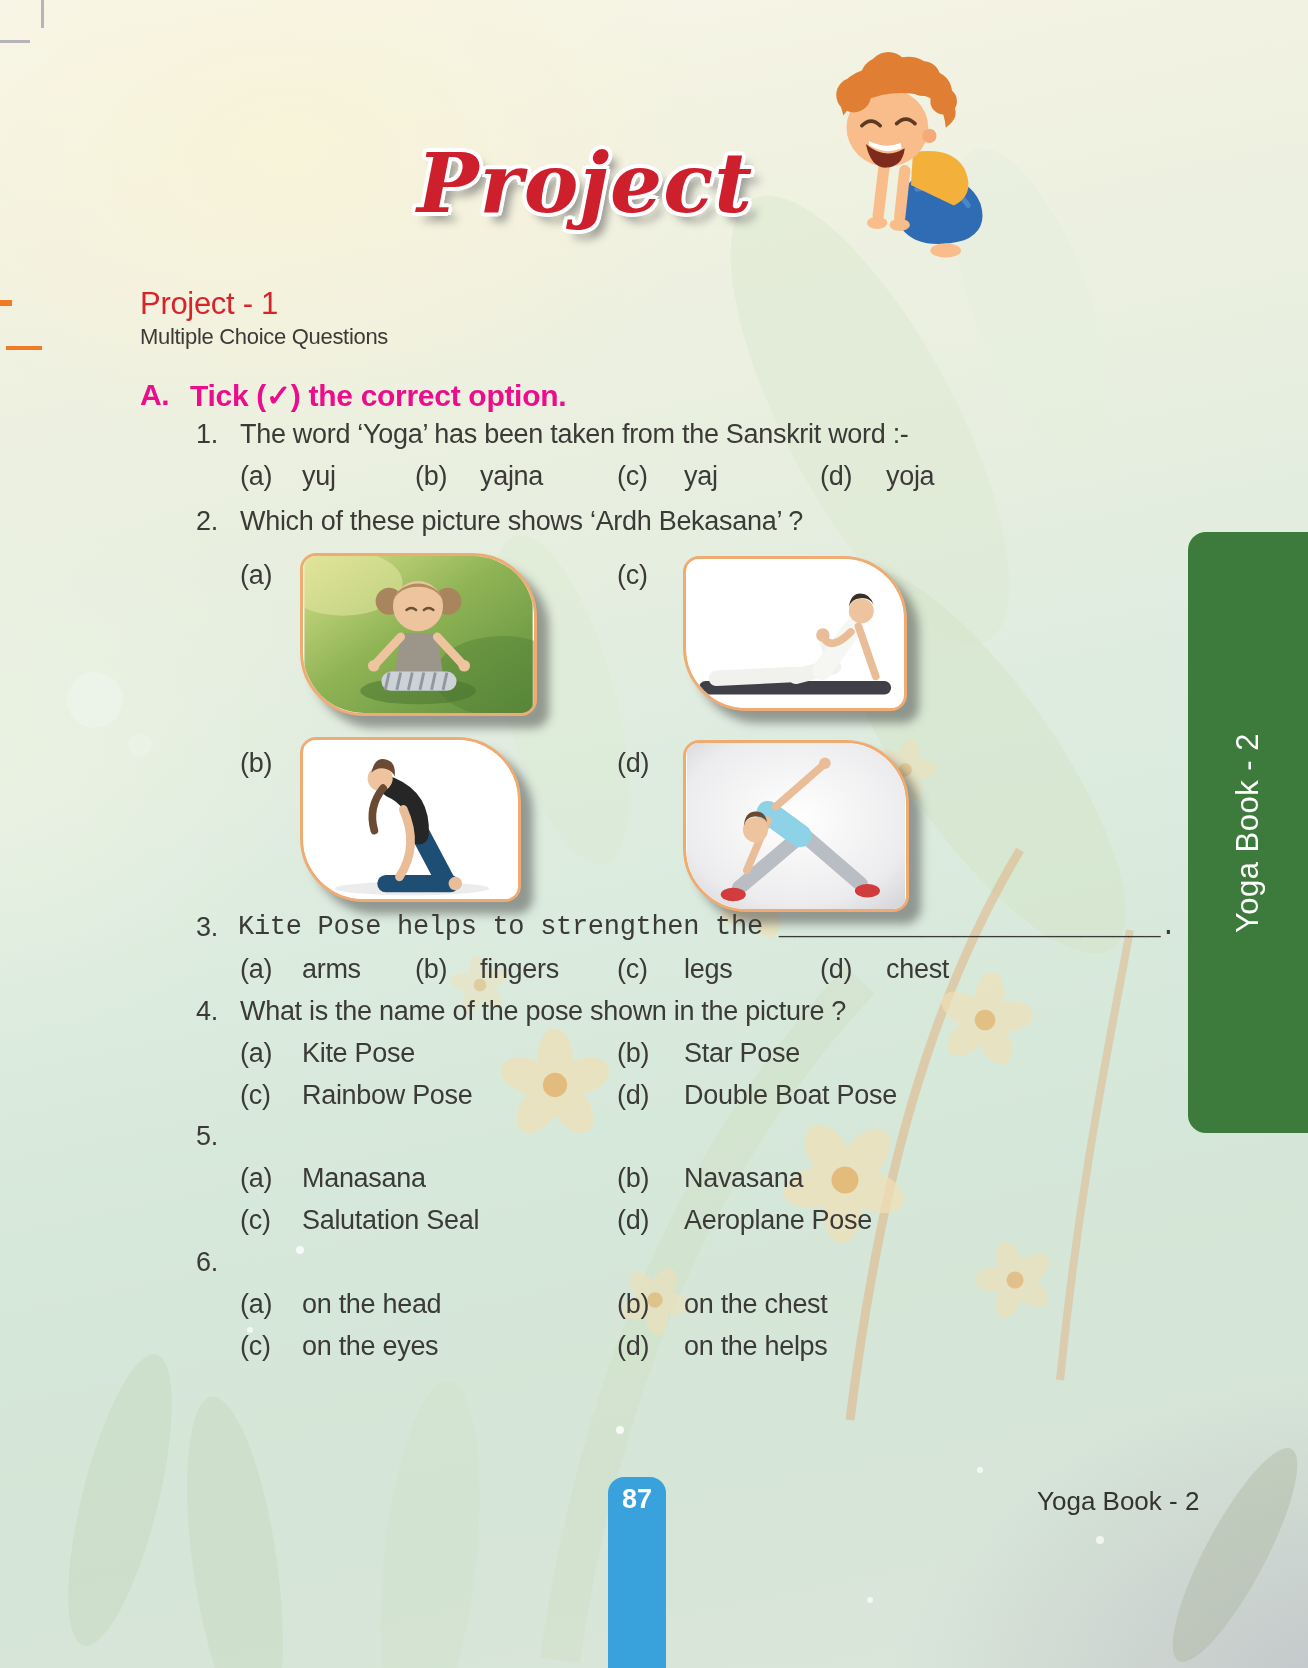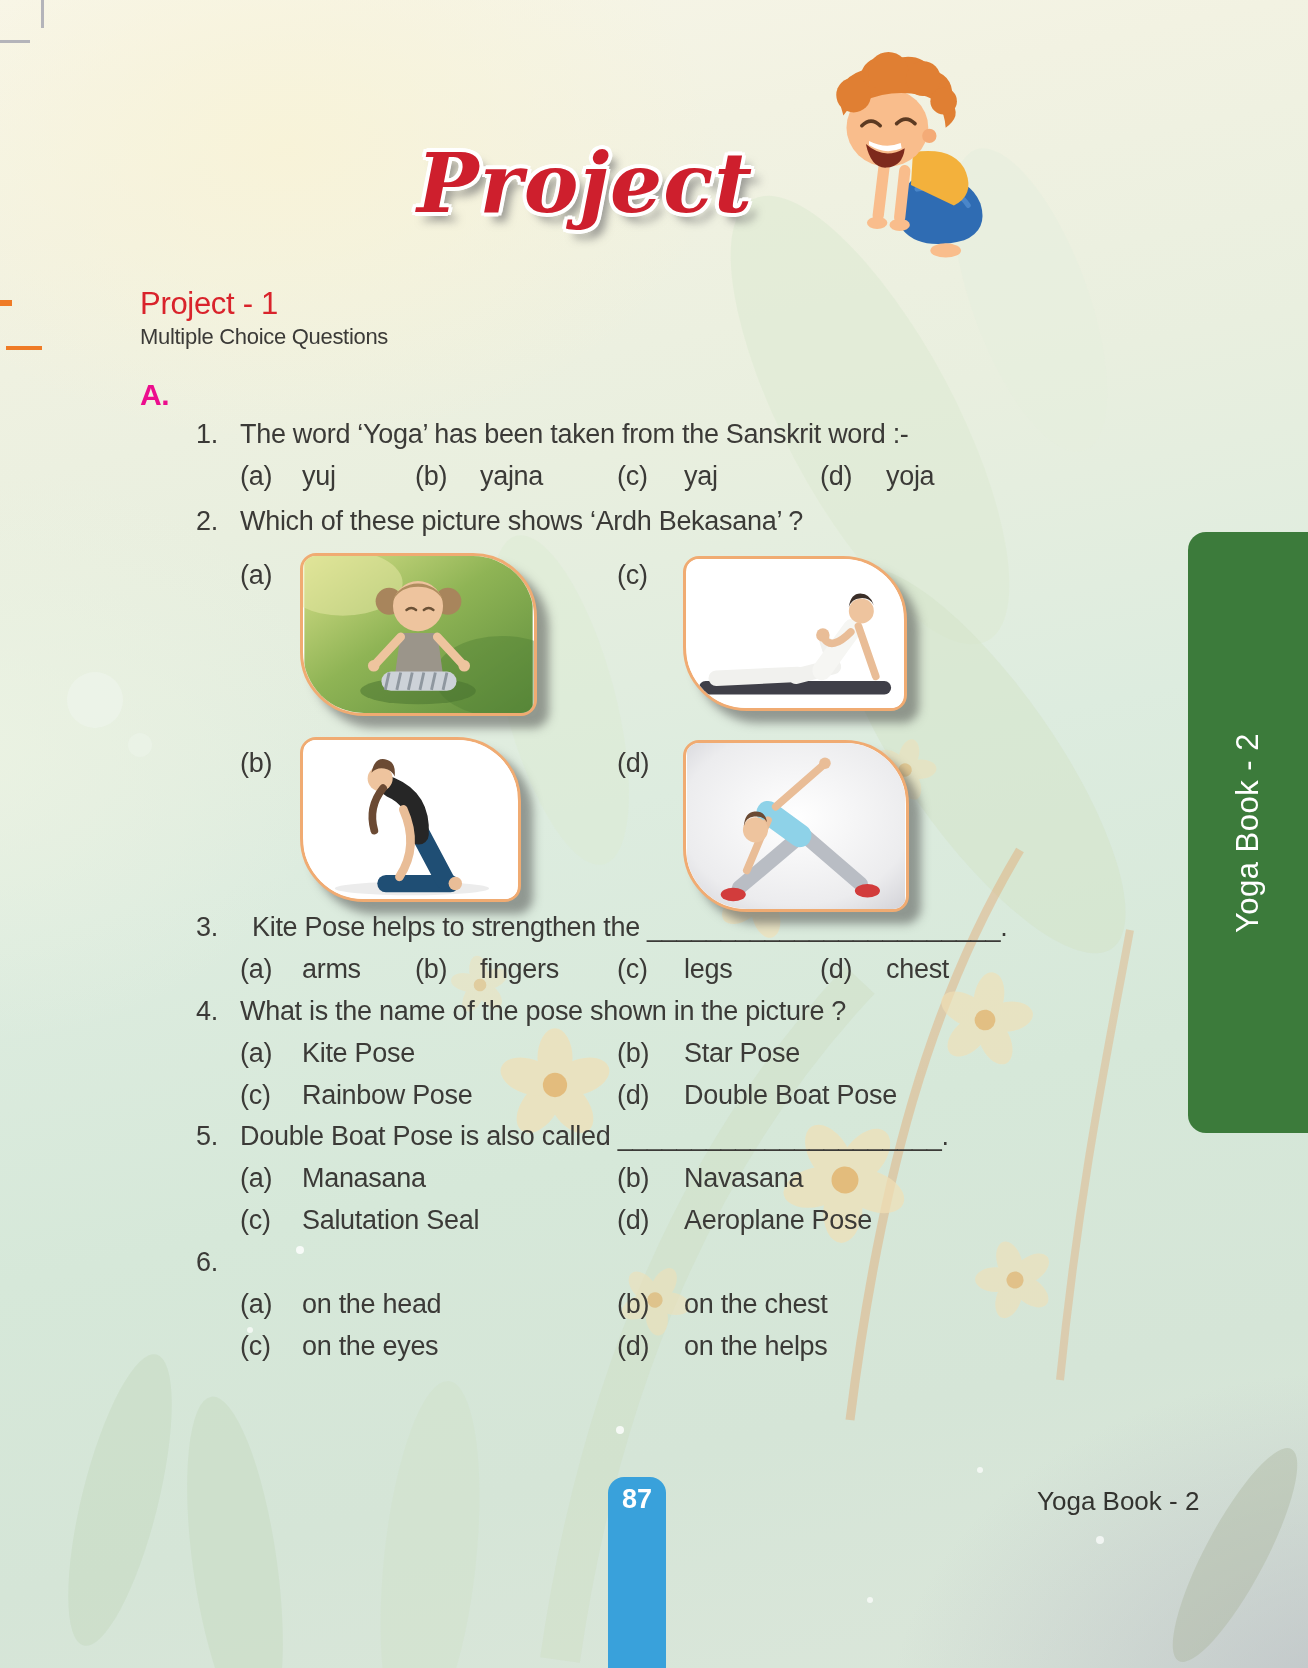--- a/index.html
+++ b/index.html
@@ -121,20 +121,21 @@
       <circle cx="150" cy="50" r="13" fill="#e07f33"></circle>
       <path d="M70 74 q9 -9 18 0" stroke="#5c3a22" stroke-width="3.5" fill="none" stroke-linecap="round"></path>
       <path d="M104 72 q9 -9 18 0" stroke="#5c3a22" stroke-width="3.5" fill="none" stroke-linecap="round"></path>
       <path d="M74 92 q18 16 38 4 q-2 18 -18 19 q-15 1 -20 -23 Z" fill="#7e2a1c"></path>
       <path d="M77 93 q16 10 32 3 l-1 -5 q-15 6 -31 -2 Z" fill="#ffffff"></path>
     </svg>
 
     <span class="abs red-h" style="left:140px;top:286px;">Project - 1</span>
     <span class="abs sub-h" style="left:140px;top:324px;">Multiple Choice Questions</span>
     <span class="abs pink-h" style="left:140px;top:378px;">A.</span>
+    <span class="abs pink-h" style="left:190px;top:378px;">Tick (✓) the correct option.</span>
 
     <span class="abs txt" style="left:196px;top:419px;">1.</span>
     <span class="abs txt" style="left:240px;top:419px;">The word ‘Yoga’ has been taken from the Sanskrit word :-</span>
     <span class="abs txt" style="left:240px;top:461px;">(a)</span>
     <span class="abs txt" style="left:302px;top:461px;">yuj</span>
     <span class="abs txt" style="left:415px;top:461px;">(b)</span>
     <span class="abs txt" style="left:480px;top:461px;">yajna</span>
     <span class="abs txt" style="left:617px;top:461px;">(c)</span>
     <span class="abs txt" style="left:684px;top:461px;">yaj</span>
     <span class="abs txt" style="left:820px;top:461px;">(d)</span>
@@ -225,21 +226,21 @@
         <path d="M117 96 L84 72" stroke="#8ed2e8" stroke-width="24" stroke-linecap="round"></path>
         <path d="M92 66 L140 24" stroke="#e9bd97" stroke-width="8" stroke-linecap="round"></path>
         <circle cx="143" cy="21" r="6" fill="#e9bd97"></circle>
         <path d="M84 80 L62 132" stroke="#e9bd97" stroke-width="8" stroke-linecap="round"></path>
         <circle cx="71" cy="90" r="13" fill="#eec49e"></circle>
         <path d="M59 86 a13 12 0 0 1 24 -4 q-2 -12 -13 -11 q-10 1 -11 15 Z" fill="#6b4a33"></path>
       </svg>
     </div>
 
     <span class="abs txt" style="left:196px;top:912px;">3.</span>
-    <span class="abs txt" style="left:252px;top:912px;">Kite Pose helps to strengthen the ________________________.</span>
+    <span class="abs txt" style="left:238px;top:912px;font-family:Liberation Mono, monospace;">Kite Pose helps to strengthen the ________________________.</span>
     <span class="abs txt" style="left:240px;top:954px;">(a)</span>
     <span class="abs txt" style="left:302px;top:954px;">arms</span>
     <span class="abs txt" style="left:415px;top:954px;">(b)</span>
     <span class="abs txt" style="left:480px;top:954px;">fingers</span>
     <span class="abs txt" style="left:617px;top:954px;">(c)</span>
     <span class="abs txt" style="left:684px;top:954px;">legs</span>
     <span class="abs txt" style="left:820px;top:954px;">(d)</span>
     <span class="abs txt" style="left:886px;top:954px;">chest</span>
 
     <span class="abs txt" style="left:196px;top:996px;">4.</span>
@@ -247,21 +248,20 @@
     <span class="abs txt" style="left:240px;top:1038px;">(a)</span>
     <span class="abs txt" style="left:302px;top:1038px;">Kite Pose</span>
     <span class="abs txt" style="left:617px;top:1038px;">(b)</span>
     <span class="abs txt" style="left:684px;top:1038px;">Star Pose</span>
     <span class="abs txt" style="left:240px;top:1080px;">(c)</span>
     <span class="abs txt" style="left:302px;top:1080px;">Rainbow Pose</span>
     <span class="abs txt" style="left:617px;top:1080px;">(d)</span>
     <span class="abs txt" style="left:684px;top:1080px;">Double Boat Pose</span>
 
     <span class="abs txt" style="left:196px;top:1121px;">5.</span>
-    <span class="abs txt" style="left:240px;top:1121px;">Double Boat Pose is also called ______________________.</span>
     <span class="abs txt" style="left:240px;top:1163px;">(a)</span>
     <span class="abs txt" style="left:302px;top:1163px;">Manasana</span>
     <span class="abs txt" style="left:617px;top:1163px;">(b)</span>
     <span class="abs txt" style="left:684px;top:1163px;">Navasana</span>
     <span class="abs txt" style="left:240px;top:1205px;">(c)</span>
     <span class="abs txt" style="left:302px;top:1205px;">Salutation Seal</span>
     <span class="abs txt" style="left:617px;top:1205px;">(d)</span>
     <span class="abs txt" style="left:684px;top:1205px;">Aeroplane Pose</span>
 
     <span class="abs txt" style="left:196px;top:1247px;">6.</span>

